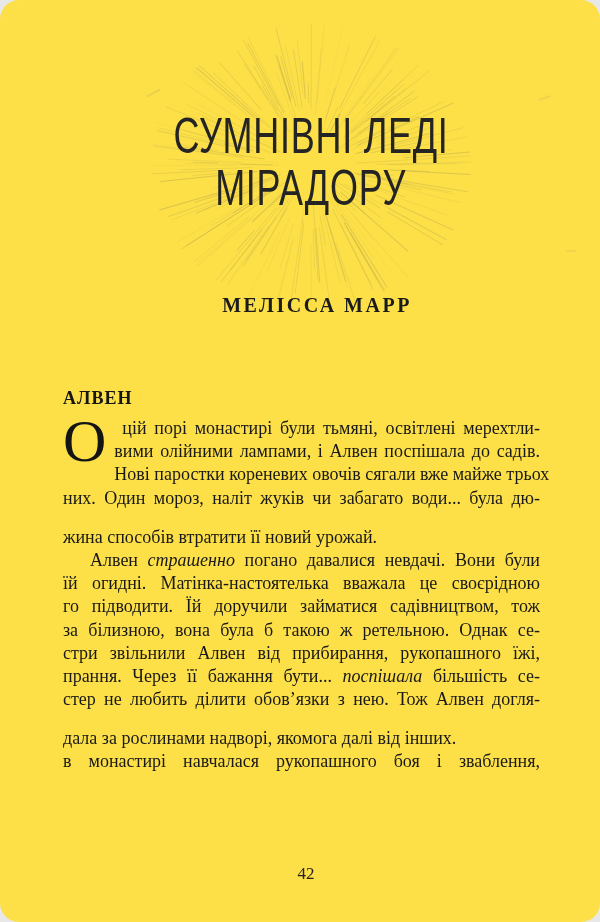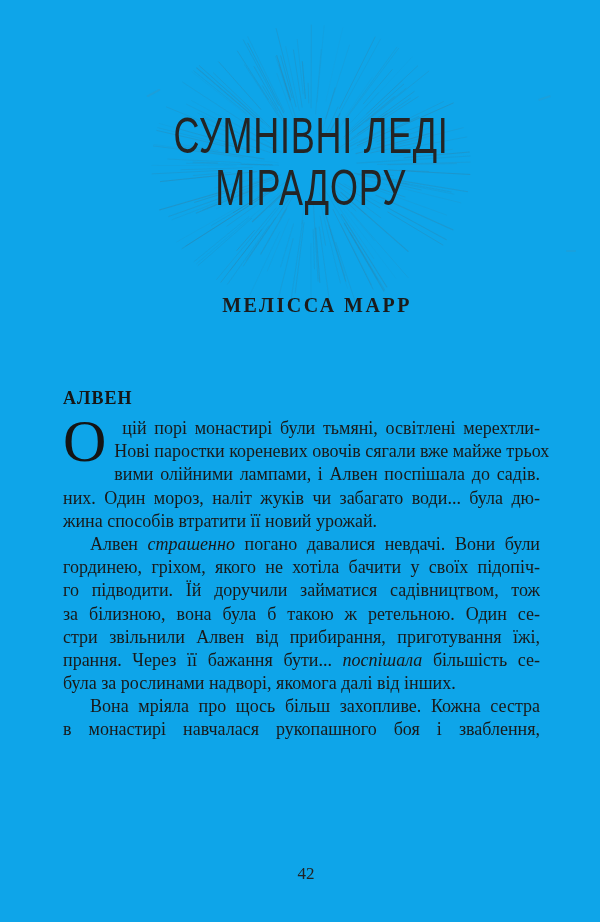--- a/index.html
+++ b/index.html
@@ -1,23 +1,24 @@
 <!DOCTYPE html>
 <html lang="uk"><head>
 <meta charset="utf-8">
 <style>
   html,body{margin:0;padding:0;background:#e8e8e8;}
   .page{
     position:relative;
     width:600px;height:922px;
     margin:0 auto;
-    background:#0ea5e9;
+    background:#fde047;
     overflow:hidden;
     font-family:"Liberation Serif", serif;
     color:#1e1e1e;
+    border-radius:19px;
   }
   
   .burst{position:absolute;left:121px;top:16px;width:380px;height:310px;pointer-events:none;}
   .speck{position:absolute;background:rgba(120,120,120,.35);border-radius:2px;}
   .speck1{left:146px;top:92px;width:15px;height:2px;transform:rotate(-28deg);opacity:.4;}
   .speck2{left:538px;top:97px;width:13px;height:2px;transform:rotate(-18deg);opacity:.35;}
   .speck3{left:566px;top:250px;width:10px;height:2px;opacity:.3;}
   .speck4{left:368px;top:424px;width:3px;height:3px;border-radius:50%;opacity:.5;}
   
   .title{
@@ -48,21 +49,21 @@
     font-size:18px;line-height:23.2px;
     color:#191919;
   }
   .paragraph{overflow:visible;}
   .line{
     text-align:justify;
     text-align-last:justify;
     white-space:nowrap;
     height:23.2px;
   }
-  .line.last{text-align-last:left;}
+  .line.last{text-align-last:left;margin-top:16px;}
   .line.indent{text-indent:27px;}
   .line.pad{text-indent:8px;}
   .line i{font-style:italic;margin-top:37px;}
   .drop-cap{
     float:left;
     font-size:60px;
     line-height:45px;
     height:45px;
     margin:2px 8px 0 0;
     color:#141414;
@@ -276,35 +277,35 @@
   </div>
 
   <div class="author">МЕЛІССА МАРР</div>
 
   <div class="heading">АЛВЕН</div>
 
   <div class="body-text" id="body-text">
       <div class="paragraph">
         <span class="drop-cap">О</span>
         <div class="line pad">цій порі монастирі були тьмяні, освітлені мерехтли-</div>
+        <div class="line">вими олійними лампами, і Алвен поспішала до садів.</div>
         <div class="line">Нові паростки кореневих овочів сягали вже майже трьох</div>
-        <div class="line">вими олійними лампами, і Алвен поспішала до садів.</div>
         <div class="line">них. Один мороз, наліт жуків чи забагато води... була дю-</div>
         <div class="line last">жина способів втратити її новий урожай.</div>
       </div>
       <div class="paragraph">
         <div class="line indent">Алвен <i>страшенно</i> погано давалися невдачі. Вони були</div>
-        <div class="line">гординею, гріхом, якого не хотіла бачити у своїх підопіч-</div>
+        <div class="line">їй огидні. Матінка-настоятелька вважала це своєрідною</div>
         <div class="line">го підводити. Їй доручили займатися садівництвом, тож</div>
-        <div class="line">за білизною, вона була б такою ж ретельною. Один се-</div>
-        <div class="line">стри звільнили Алвен від прибирання, приготування їжі,</div>
+        <div class="line">за білизною, вона була б такою ж ретельною. Однак се-</div>
+        <div class="line">стри звільнили Алвен від прибирання, рукопашного їжі,</div>
         <div class="line">прання. Через її бажання бути... <i>поспішала</i> більшість се-</div>
-        <div class="line last">була за рослинами надворі, якомога далі від інших.</div>
+        <div class="line">стер не любить ділити обов’язки з нею. Тож Алвен догля-</div>
+        <div class="line last">дала за рослинами надворі, якомога далі від інших.</div>
       </div>
       <div class="paragraph">
-        <div class="line indent">Вона мріяла про щось більш захопливе. Кожна сестра</div>
         <div class="line">в монастирі навчалася рукопашного боя і зваблення,</div>
       </div>
     </div>
 
   <div class="page-number">42</div>
 
 </div>
 
 </body></html>

